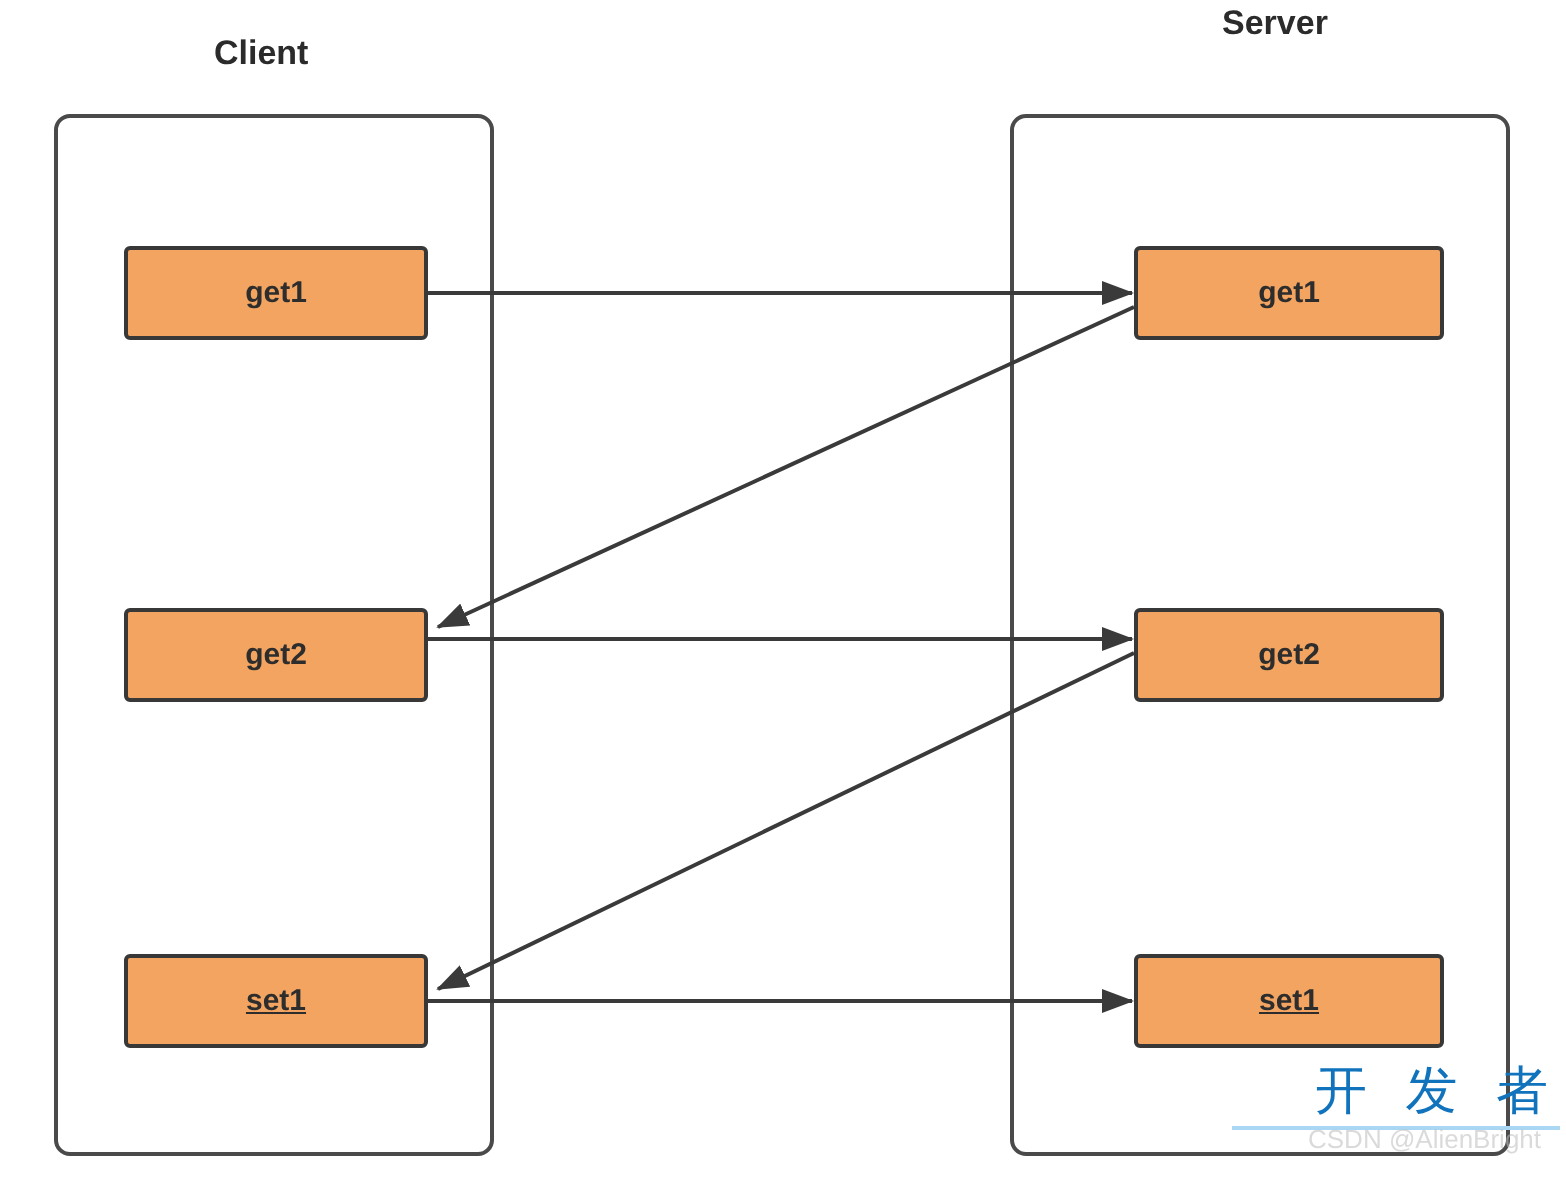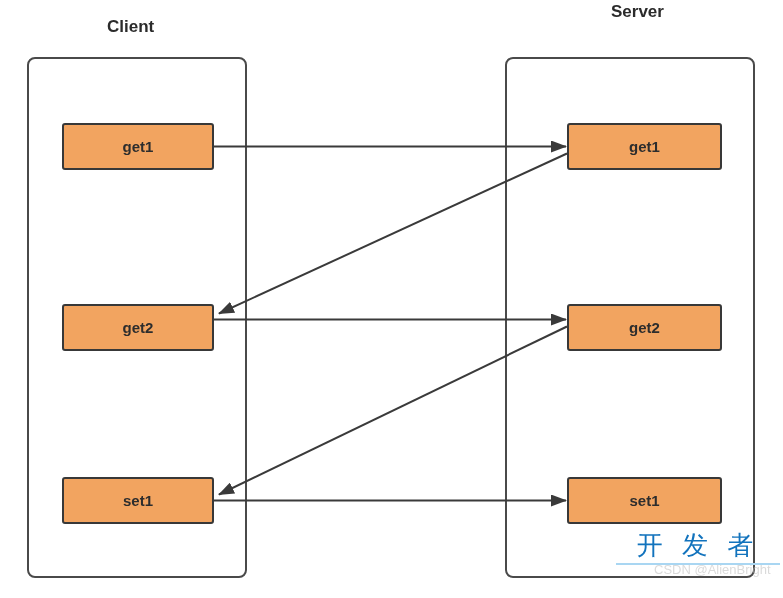--- a/index.html
+++ b/index.html
@@ -51,36 +51,36 @@
     justify-content: center;
     font-size: 15px;
     font-weight: bold;
     color: #2D2D2D;
     z-index: 2;
   }
   .col-client { left: 62px;  width: 148px; }
   .col-server { left: 567px; width: 151px; }
   .row-1 { top: 123px; }
   .row-2 { top: 304px; }
-  .row-3 { top: 477px; }
+  .row-3 { top: 477px; text-decoration: underline; }
   .arrows-layer {
     position: absolute;
     left: 0; top: 0;
     width: 783px;
     height: 598px;
     z-index: 1;
     pointer-events: none;
   }
   .watermark {
     position: absolute;
     left: 616px;
     top: 529px;
     width: 164px;
     z-index: 5;
-    text-align: center;
+    text-align: right;
   }
   .wm-line1 {
     font-size: 26px;
     color: var(--wm-blue);
     letter-spacing: 6px;
     line-height: 32px;
     white-space: nowrap;
     border-bottom: 2px solid #A9D6F2;
     padding-bottom: 2px;
   }

